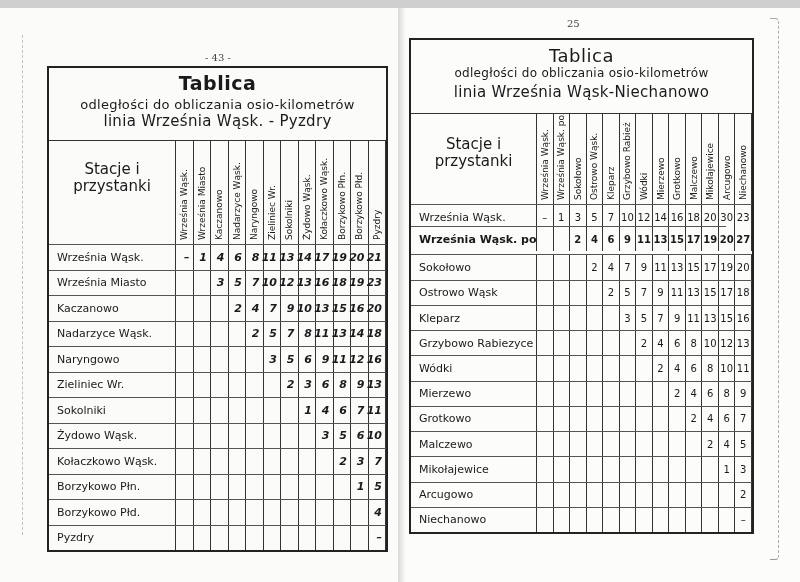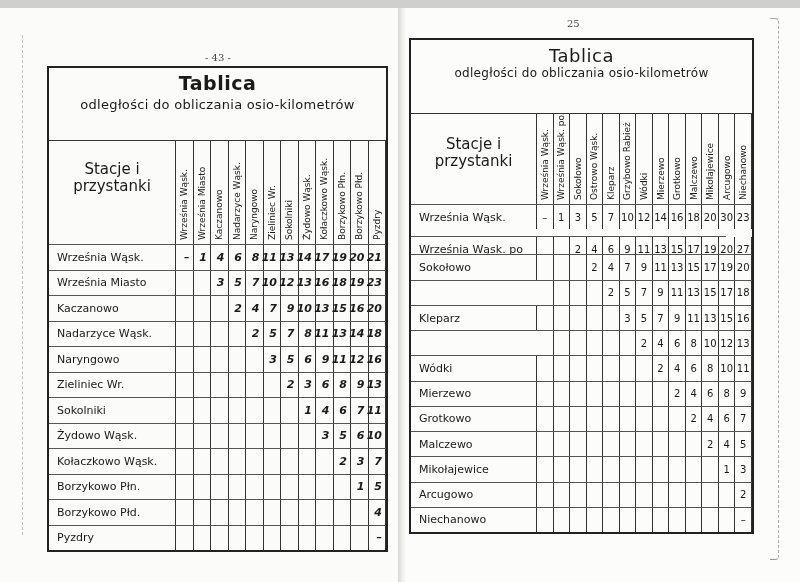--- a/index.html
+++ b/index.html
@@ -44,20 +44,21 @@
 <div class="margin-line"></div>
 <div class="bracket"></div>
 
 <div class="pagenum" style="left:205px;top:52px;">- 43 -</div>
 <div class="pagenum" style="left:567px;top:18px;">25</div>
 
 <div id="ltbl" class="tbl left-tbl" style="left:47px;top:66px;width:341px;height:486px;">
   <div class="title-block" style="height:73px;padding-top:4px;">
     <div class="t-main">Tablica</div>
     <div class="t-sub" style="margin-top:3px;">odległości do obliczania osio-kilometrów</div>
+    <div class="t-line">linia Września Wąsk. - Pyzdry</div>
   </div>
 <div class="hdr-label" style="left: 0px; top: 73px; width: 127px; height: 103px; padding-top: 20px;">Stacje i przystanki</div>
     <div class="col-hdr" style="left: 127px; top: 73px; width: 17.5px; height: 103px;">
       <span>Września Wąsk.</span>
     </div>
     <div class="col-hdr" style="left: 144.5px; top: 73px; width: 17.5px; height: 103px;">
       <span>Września Miasto</span>
     </div>
     <div class="col-hdr" style="left: 162px; top: 73px; width: 17.5px; height: 103px;">
       <span>Kaczanowo</span>
@@ -268,20 +269,21 @@
       <div class="cell" style="left: 284.5px; width: 17.5px;"></div>
       <div class="cell" style="left: 302px; width: 17.5px;"></div>
       <div class="cell" style="left: 319.5px; width: 17.5px;">–</div>
     </div>
   </div>
 
 <div id="rtbl" class="tbl right-tbl" style="left:409px;top:38px;width:345px;height:496px;">
   <div class="title-block" style="height:74px;padding-top:5px;">
     <div class="t-main" style="font-weight:normal;font-size:18px;">Tablica</div>
     <div class="t-sub" style="font-size:12px;">odległości do obliczania osio-kilometrów</div>
+    <div class="t-line" style="margin-top:3px;">linia Września Wąsk-Niechanowo</div>
   </div>
 <div class="hdr-label" style="left: 0px; top: 74px; width: 126px; height: 90px; padding-top: 22px;">Stacje i przystanki</div>
     <div class="col-hdr" style="left: 126px; top: 74px; width: 16.5385px; height: 90px;">
       <span>Września Wąsk.</span>
     </div>
     <div class="col-hdr" style="left: 142.538px; top: 74px; width: 16.5385px; height: 90px;">
       <span>Września Wąsk. po.</span>
     </div>
     <div class="col-hdr" style="left: 159.077px; top: 74px; width: 16.5385px; height: 90px;">
       <span>Sokołowo</span>
@@ -325,21 +327,21 @@
       <div class="cell" style="left: 192.154px; width: 16.5385px;">7</div>
       <div class="cell" style="left: 208.692px; width: 16.5385px;">10</div>
       <div class="cell" style="left: 225.231px; width: 16.5385px;">12</div>
       <div class="cell" style="left: 241.769px; width: 16.5385px;">14</div>
       <div class="cell" style="left: 258.308px; width: 16.5385px;">16</div>
       <div class="cell" style="left: 274.846px; width: 16.5385px;">18</div>
       <div class="cell" style="left: 291.385px; width: 16.5385px;">20</div>
       <div class="cell" style="left: 307.923px; width: 16.5385px;">30</div>
       <div class="cell" style="left: 324.462px; width: 16.5385px;">23</div>
     </div>
-    <div class="row" style="left: 0px; width: 315px; top: 196px; height: 25.2308px;">
+    <div class="row" style="left: 0px; width: 315px; top: 186px; height: 25.2308px; font-weight: bold;">
       <div class="row-label" style="width: 126px;">Września Wąsk. po</div>
       <div class="cell" style="left: 126px; width: 16.5385px;"></div>
       <div class="cell" style="left: 142.538px; width: 16.5385px;"></div>
       <div class="cell" style="left: 159.077px; width: 16.5385px;">2</div>
       <div class="cell" style="left: 175.615px; width: 16.5385px;">4</div>
       <div class="cell" style="left: 192.154px; width: 16.5385px;">6</div>
       <div class="cell" style="left: 208.692px; width: 16.5385px;">9</div>
       <div class="cell" style="left: 225.231px; width: 16.5385px;">11</div>
       <div class="cell" style="left: 241.769px; width: 16.5385px;">13</div>
       <div class="cell" style="left: 258.308px; width: 16.5385px;">15</div>
@@ -358,20 +360,21 @@
       <div class="cell" style="left: 208.692px; width: 16.5385px;">7</div>
       <div class="cell" style="left: 225.231px; width: 16.5385px;">9</div>
       <div class="cell" style="left: 241.769px; width: 16.5385px;">11</div>
       <div class="cell" style="left: 258.308px; width: 16.5385px;">13</div>
       <div class="cell" style="left: 274.846px; width: 16.5385px;">15</div>
       <div class="cell" style="left: 291.385px; width: 16.5385px;">17</div>
       <div class="cell" style="left: 307.923px; width: 16.5385px;">19</div>
       <div class="cell" style="left: 324.462px; width: 16.5385px;">20</div>
     </div>
     <div class="row" style="left: 0px; width: 341px; top: 239.692px; height: 25.2308px;">
+      <div class="row-label" style="width: 126px;">Ostrowo Wąsk</div>
       <div class="cell" style="left: 126px; width: 16.5385px;"></div>
       <div class="cell" style="left: 142.538px; width: 16.5385px;"></div>
       <div class="cell" style="left: 159.077px; width: 16.5385px;"></div>
       <div class="cell" style="left: 175.615px; width: 16.5385px;"></div>
       <div class="cell" style="left: 192.154px; width: 16.5385px;">2</div>
       <div class="cell" style="left: 208.692px; width: 16.5385px;">5</div>
       <div class="cell" style="left: 225.231px; width: 16.5385px;">7</div>
       <div class="cell" style="left: 241.769px; width: 16.5385px;">9</div>
       <div class="cell" style="left: 258.308px; width: 16.5385px;">11</div>
       <div class="cell" style="left: 274.846px; width: 16.5385px;">13</div>
@@ -389,20 +392,21 @@
       <div class="cell" style="left: 208.692px; width: 16.5385px;">3</div>
       <div class="cell" style="left: 225.231px; width: 16.5385px;">5</div>
       <div class="cell" style="left: 241.769px; width: 16.5385px;">7</div>
       <div class="cell" style="left: 258.308px; width: 16.5385px;">9</div>
       <div class="cell" style="left: 274.846px; width: 16.5385px;">11</div>
       <div class="cell" style="left: 291.385px; width: 16.5385px;">13</div>
       <div class="cell" style="left: 307.923px; width: 16.5385px;">15</div>
       <div class="cell" style="left: 324.462px; width: 16.5385px;">16</div>
     </div>
     <div class="row" style="left: 0px; width: 341px; top: 290.154px; height: 25.2308px;">
+      <div class="row-label" style="width: 126px;">Grzybowo Rabiezyce</div>
       <div class="cell" style="left: 126px; width: 16.5385px;"></div>
       <div class="cell" style="left: 142.538px; width: 16.5385px;"></div>
       <div class="cell" style="left: 159.077px; width: 16.5385px;"></div>
       <div class="cell" style="left: 175.615px; width: 16.5385px;"></div>
       <div class="cell" style="left: 192.154px; width: 16.5385px;"></div>
       <div class="cell" style="left: 208.692px; width: 16.5385px;"></div>
       <div class="cell" style="left: 225.231px; width: 16.5385px;">2</div>
       <div class="cell" style="left: 241.769px; width: 16.5385px;">4</div>
       <div class="cell" style="left: 258.308px; width: 16.5385px;">6</div>
       <div class="cell" style="left: 274.846px; width: 16.5385px;">8</div>

